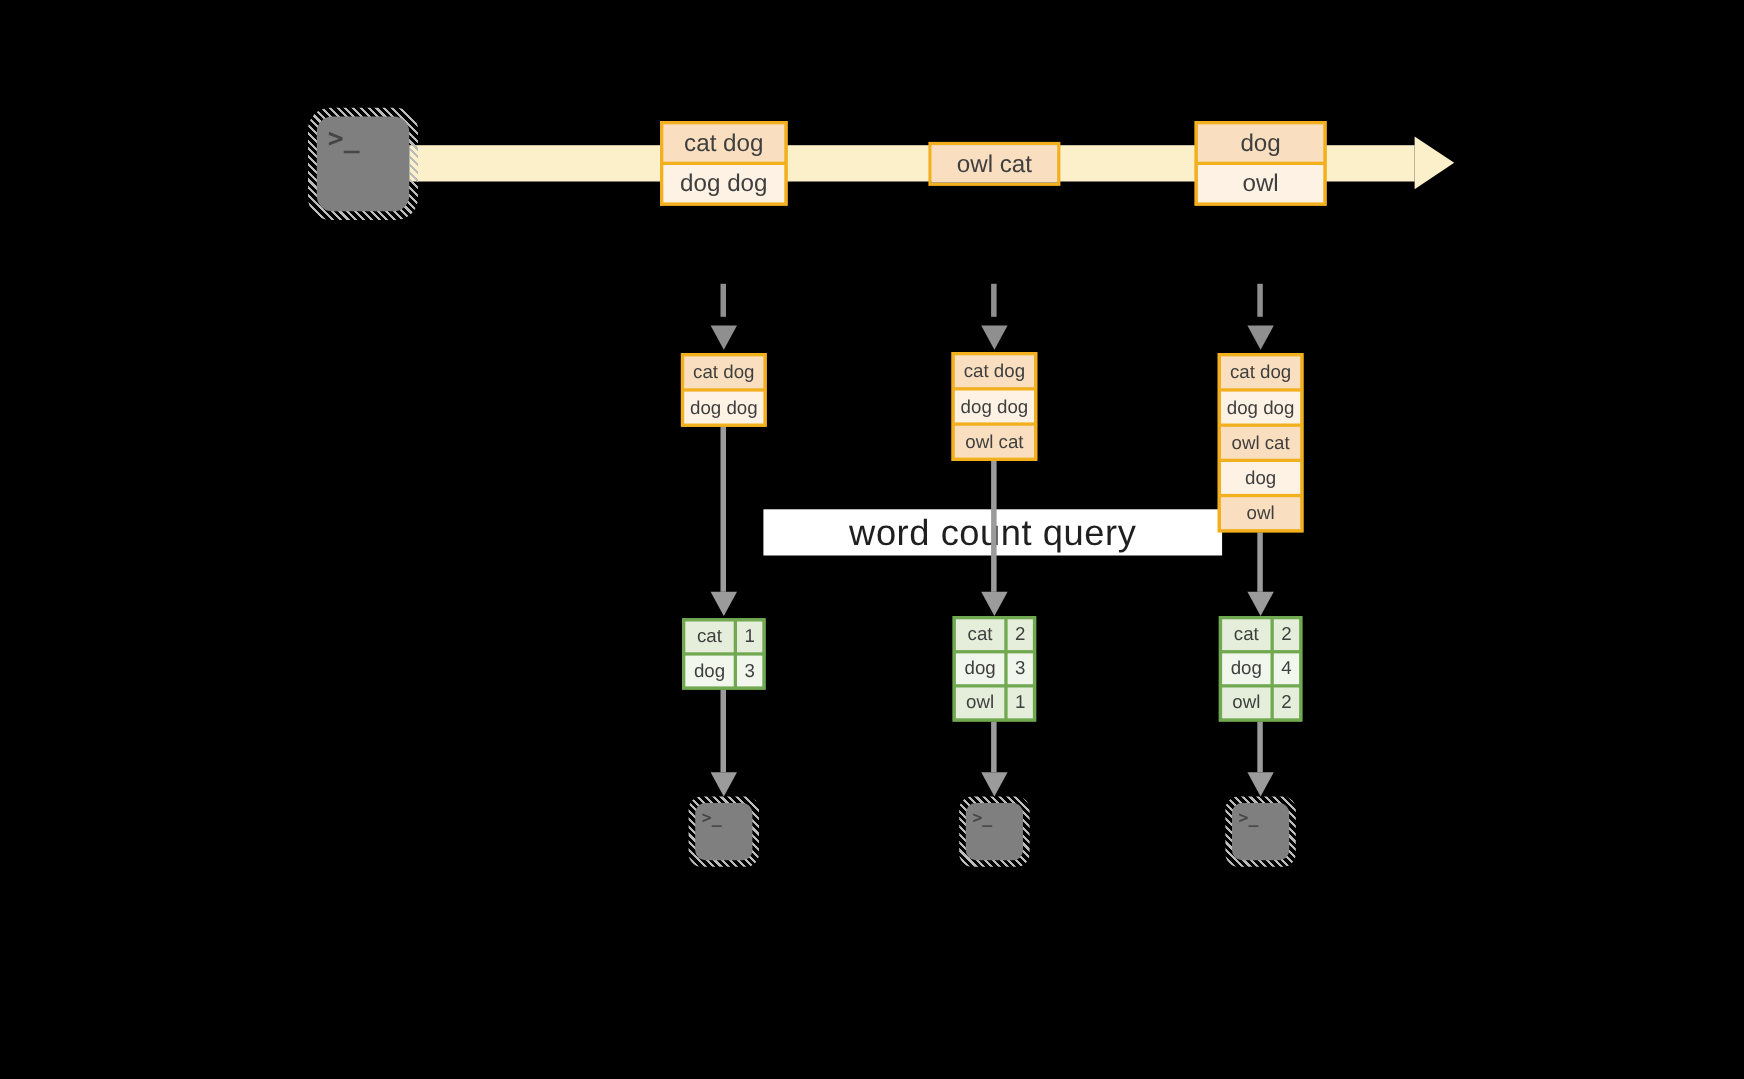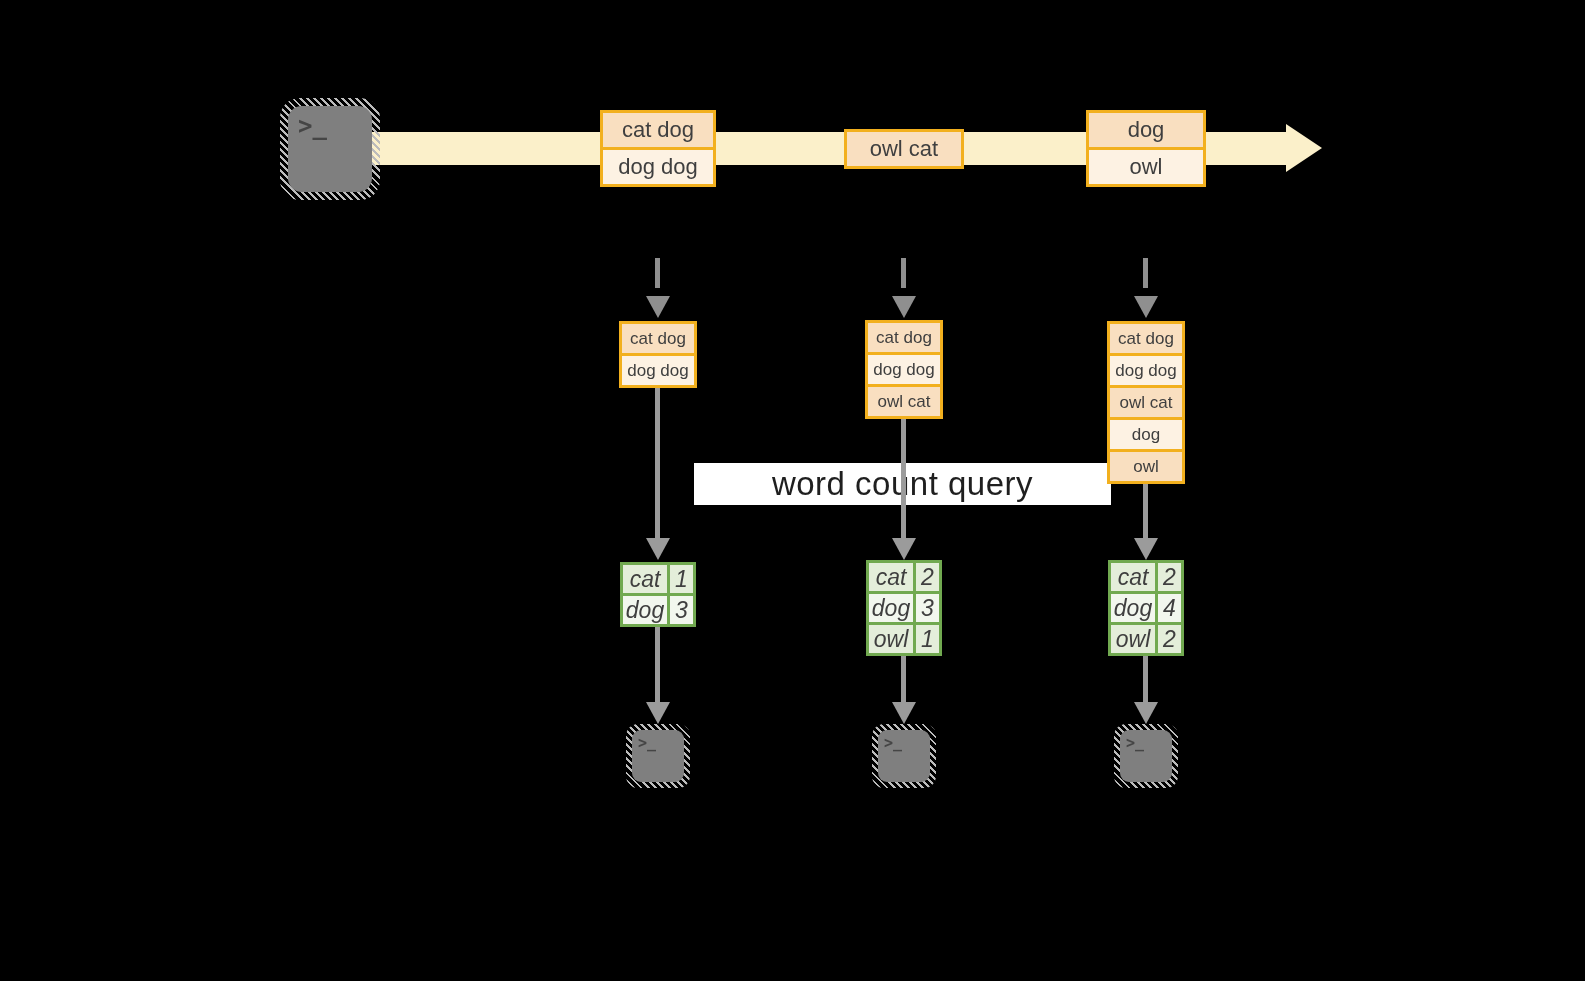--- a/index.html
+++ b/index.html
@@ -19,21 +19,21 @@
   .obox .cell{display:flex;align-items:center;justify-content:center;
     background:var(--peach-light,#fdf2e3);color:var(--text-dark,#3f3f3f);}
   .obox .cell.alt{background:var(--peach-dark,#f9dfc0);}
   .batch .cell{height:34px;font-size:22px;}
   .state .cell{height:29px;font-size:17px;}
   
   .gtable{position:absolute;z-index:3;border:3px solid var(--green-border,#71a950);
     background:var(--green-border,#71a950);display:flex;flex-direction:column;gap:3px;}
   .gtable .grow{display:flex;gap:3px;height:28px;}
   .gtable .gcell{display:flex;align-items:center;justify-content:center;
-    background:var(--green-light,#f2f7ee);color:var(--text-dark,#3f3f3f);font-size:23px;font-style:italic;}
+    background:var(--green-light,#f2f7ee);color:var(--text-dark,#3f3f3f);font-size:17px;}
   .gtable .grow.alt .gcell{background:var(--green-dark,#e4eeda);}
   .gcell.w{width:44px;}
   .gcell.n{width:23px;}
   
   .vline{position:absolute;width:5px;background:var(--arrow-gray,#9b9b9b);z-index:2;}
   .ahead{position:absolute;width:0;height:0;z-index:2;
     border-left:12px solid transparent;border-right:12px solid transparent;
     border-top:22px solid var(--arrow-gray,#9b9b9b);}
   .dash{position:absolute;width:5px;height:30px;background:var(--dash-gray,#8f8f8f);z-index:2;}
   .dhead{position:absolute;width:0;height:0;z-index:2;

